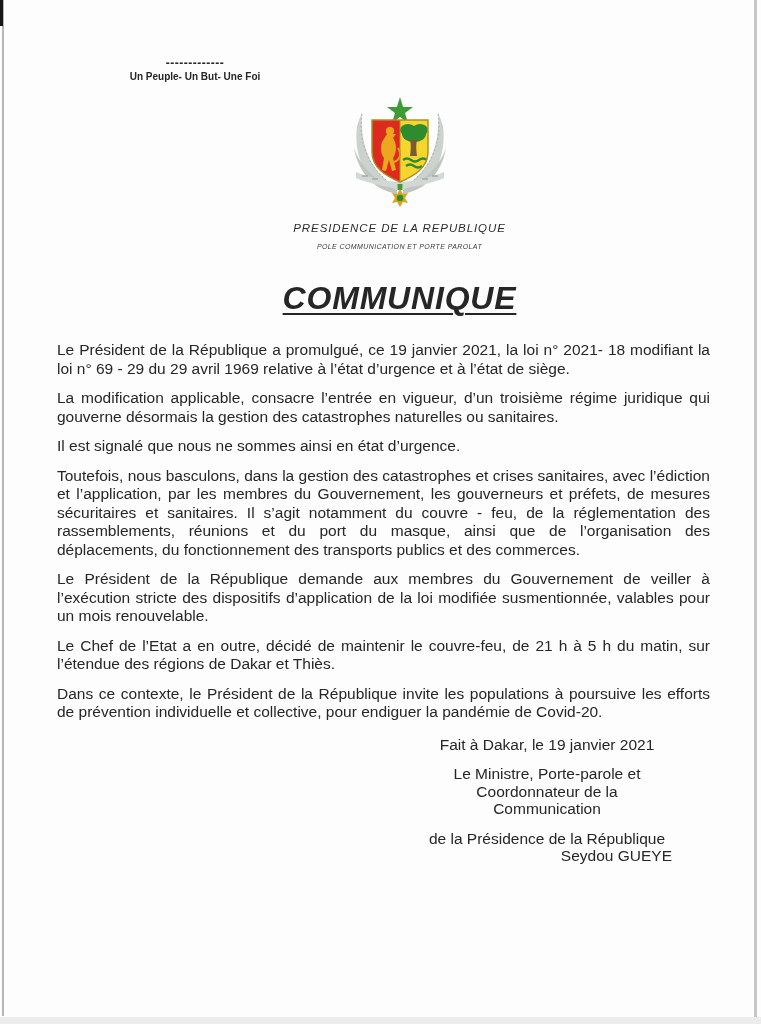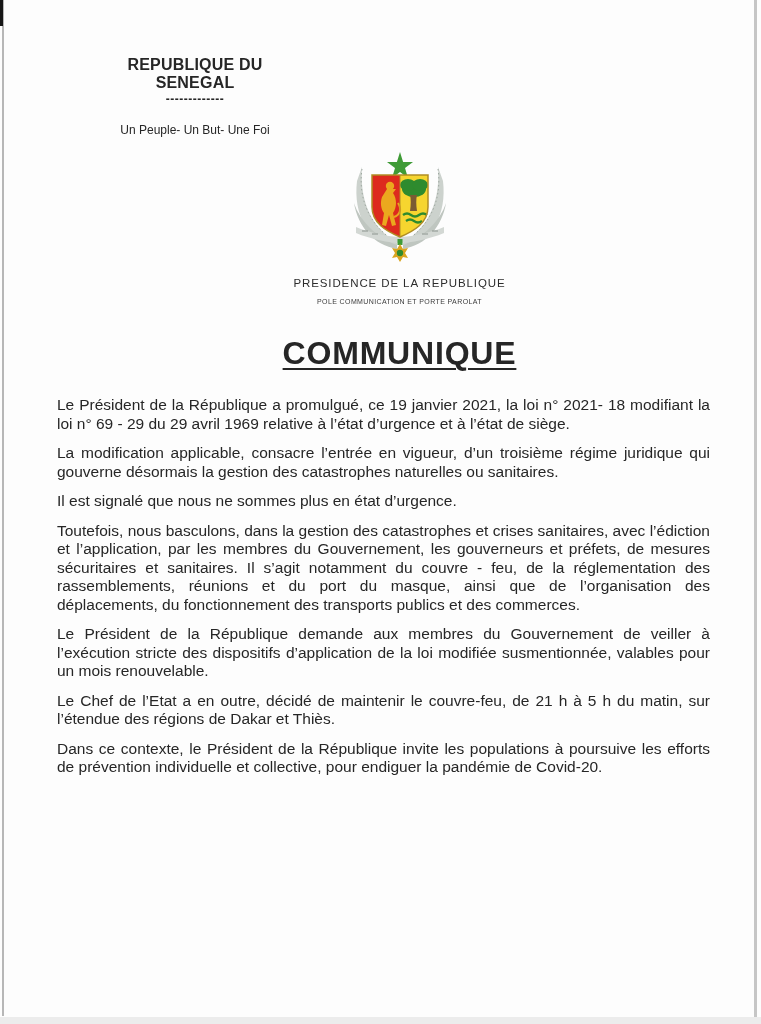--- a/index.html
+++ b/index.html
@@ -16,23 +16,23 @@
   .edge-left   { position: absolute; left: 2px; top: 0; bottom: 8px; width: 2px; background: #b7b7b7; }
   .edge-left-dark { position: absolute; left: 0; top: 0; width: 3px; height: 26px; background: #161616; }
   .edge-right  { position: absolute; right: 4px; top: 0; bottom: 0; width: 3px; background: #c6c6c6; }
   .edge-bottom { position: absolute; left: 0; right: 0; bottom: 0; height: 7px; background: #ececec; }
 
   .content { position: absolute; left: 57px; top: 56px; width: 653px; }
 
   .doc-header { margin-left: 36px; width: 204px; text-align: center; }
   .republic  { font-size: 16px; font-weight: bold; letter-spacing: 0.2px; line-height: 18px; }
   .separator { font-size: 12px; font-weight: bold; line-height: 7px; margin-top: 4px; letter-spacing: 0.5px; }
-  .motto     { font-size: 12px; margin-top: 20px; }
+  .motto     { font-size: 10px; margin-top: 4px; font-weight: bold; }
 
-  .center-group { text-align: center; transform: translateX(16px); }
+  .center-group { text-align: center; transform: translateX(16px); font-style: italic; }
   .emblem-wrap { margin-top: 8px; }
   .arms { width: 120px; height: 120px; display: inline-block; }
   .presidency { font-size: 11.5px; letter-spacing: 0.9px; margin-top: 8px; color: #2c2c2c; }
   .pole { font-size: 7px; letter-spacing: 0.4px; margin-top: 9px; color: #3a3a3a; }
 
   .doc-title {
     margin: 30px 0 0 0;
     font-size: 32px;
     font-weight: bold;
     letter-spacing: 0.8px;
@@ -56,21 +56,20 @@
 <div class="page">
 
   <div class="edge-left"></div>
   <div class="edge-left-dark"></div>
   <div class="edge-right"></div>
   <div class="edge-bottom"></div>
 
   <div class="content">
 
     <div class="doc-header">
-      <div class="republic">REPUBLIQUE DU SENEGAL</div>
       <div class="separator">-------------</div>
       <div class="motto">Un Peuple- Un But- Une Foi</div>
     </div>
 
     <div class="center-group">
 
       <div class="emblem-wrap">
         <svg class="arms" viewBox="0 0 120 120" aria-hidden="true">
 
           <path d="M57 104 C28 96 13 70 17 36 L22 22 C20 52 28 80 57 98 Z" fill="#ccd2cd"></path>
@@ -113,22 +112,33 @@
 
       <div class="presidency">PRESIDENCE DE LA REPUBLIQUE</div>
       <div class="pole">POLE COMMUNICATION ET PORTE PAROLAT</div>
 
       <h1 class="doc-title">COMMUNIQUE</h1>
     </div>
 
     <div class="bodytext">
       <p>Le Président de la République a promulgué, ce 19 janvier 2021, la loi n° 2021- 18 modifiant la loi n° 69 - 29 du 29 avril 1969 relative à l’état d’urgence et à l’état de siège.</p>
       <p>La modification applicable, consacre l’entrée en vigueur, d’un troisième régime juridique qui gouverne désormais la gestion des catastrophes naturelles ou sanitaires.</p>
-      <p>Il est signalé que nous ne sommes plus en état d’urgence.</p>
+      <p>Il est signalé que nous ne sommes ainsi en état d’urgence.</p>
       <p>Toutefois, nous basculons, dans la gestion des catastrophes et crises sanitaires, avec l’édiction et l’application, par les membres du Gouvernement, les gouverneurs et préfets, de mesures sécuritaires et sanitaires. Il s’agit notamment du couvre - feu, de la réglementation des rassemblements, réunions et du port du masque, ainsi que de l’organisation des déplacements, du fonctionnement des transports publics et des commerces.</p>
       <p>Le Président de la République demande aux membres du Gouvernement de veiller à l’exécution stricte des dispositifs d’application de la loi modifiée susmentionnée, valables pour un mois renouvelable.</p>
       <p>Le Chef de l’Etat a en outre, décidé de maintenir le couvre-feu, de 21 h à 5 h du matin, sur l’étendue des régions de Dakar et Thiès.</p>
       <p>Dans ce contexte, le Président de la République invite les populations à poursuive les efforts de prévention individuelle et collective, pour endiguer la pandémie de Covid-20.</p>
     </div>
 
+    <div class="signature">
+      <div class="sig-date">Fait à Dakar, le 19 janvier 2021</div>
+      <div class="sig-role">
+        <div>Le Ministre, Porte-parole et</div>
+        <div>Coordonnateur de la Communication</div>
+      </div>
+      <div class="sig-org">
+        <div>de la Présidence de la République</div>
+        <div class="sig-name">Seydou GUEYE</div>
+      </div>
+    </div>
 
   </div>
 </div>
 
 </body></html>

